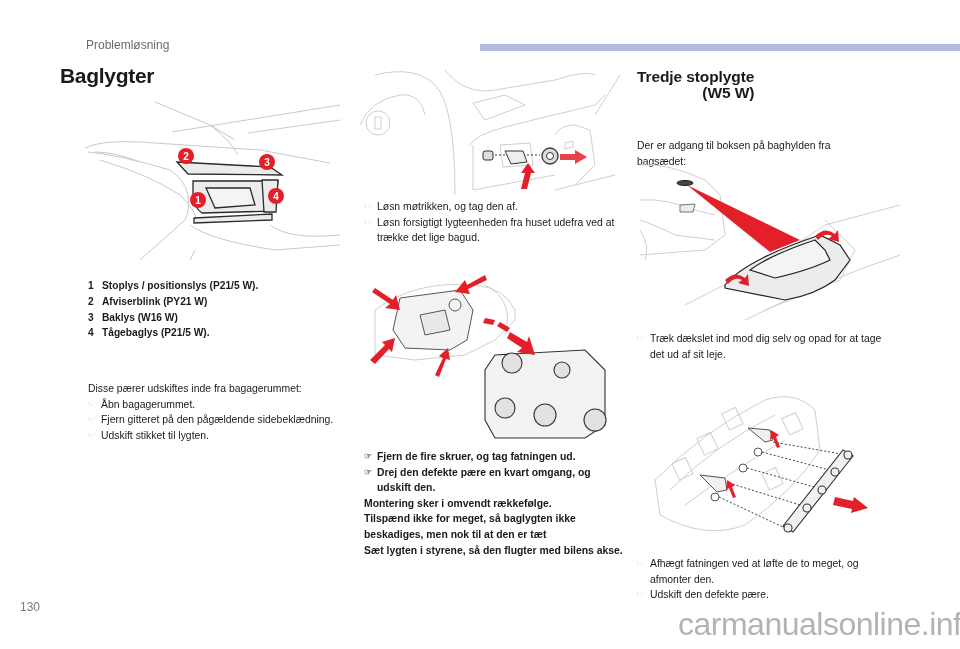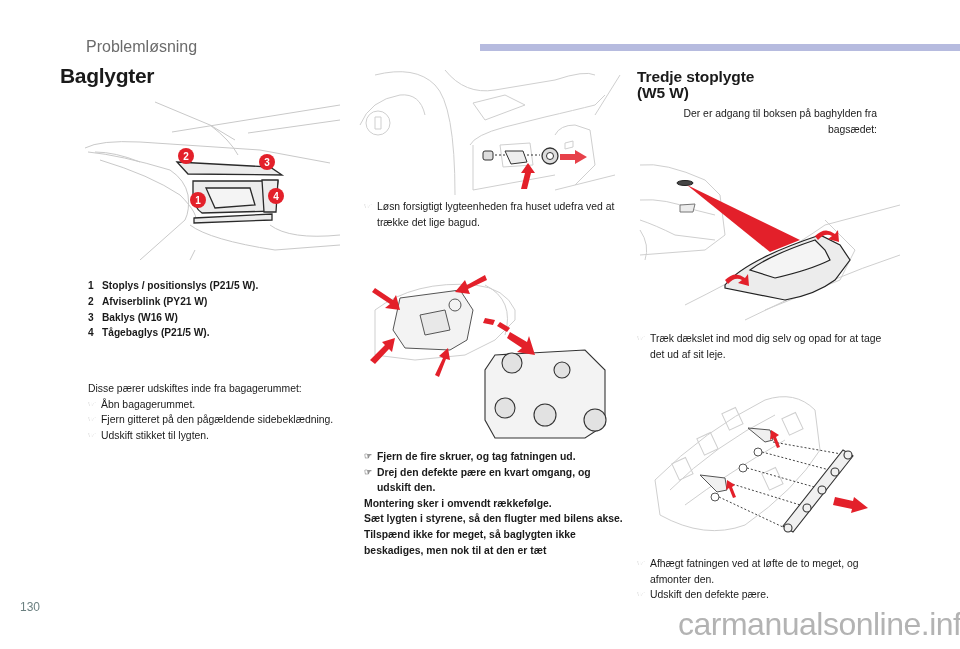--- a/index.html
+++ b/index.html
@@ -1,21 +1,21 @@
 <!DOCTYPE html>
 <html><head>
 <meta charset="utf-8">
 <style>
   html, body { margin:0; padding:0; background:#ffffff; }
   body { width:960px; height:649px; position:relative; overflow:hidden;
          font-family:"Liberation Sans", sans-serif; color:#1a1a1a; }
   .abs { position:absolute; }
-  .section-header { left:86px; top:38px; font-size:16px; color:#6b6b6b; }
+  .section-header { left:86px; top:38px; font-size:12px; color:#6b6b6b; }
   .header-bar { left:480px; top:44px; width:480px; height:7px; background:#b6bbdf; }
-  h1 { margin:0; font-weight:bold; }
+  h1 { margin:0; font-weight:bold;text-align:right; }
   .title-main { left:60px; top:64px; font-size:21px; letter-spacing:-0.3px; }
   .title-right { left:637px; top:69px; font-size:15.5px; line-height:16px; letter-spacing:-0.1px; }
   .txt { font-size:10.4px; line-height:15.6px; }
   .bullet { position:relative; padding-left:13px; }
   .bullet .hand { position:absolute; left:0; top:0; color:#7a7a7a; font-size:9px; }
   .legend-row { display:flex; font-weight:bold; font-size:10.2px; line-height:15.8px; }
   .legend-row .num { width:14px; }
   .page-num { left:20px; top:600px; font-size:12px; color:#6b8080; }
   .watermark { left:678px; top:606px; font-size:32px; color:#b3b3b3; letter-spacing:-0.5px; }
   svg { position:absolute; }
@@ -112,20 +112,21 @@
     <circle cx="195" cy="91" r="8" fill="#ddd" stroke="#333" stroke-width="1.3"></circle>
     <circle cx="195" cy="91" r="3.5" fill="#fff" stroke="#333"></circle>
   </g>
   <g fill="#e3202a">
     <path d="M205 89 L220 89 L220 85 L232 92 L220 99 L220 95 L205 95 Z" opacity="0.85"></path>
     <path d="M166 124 L170 108 L166 108 L173 98 L180 108 L176 108 L172 124 Z"></path>
   </g>
 </svg>
 
 <div class="abs txt" style="left:364px;top:199px;width:260px;">
+  <div class="bullet"><span class="hand">☞</span><span>Løsn møtrikken, og tag den af.</span></div>
   <div class="bullet"><span class="hand">☞</span><span>Løsn forsigtigt lygteenheden fra huset udefra ved at trække det lige bagud.</span></div>
 </div>
 
 <svg style="left:355px;top:260px;" width="270" height="180" viewBox="0 0 270 180">
   <g fill="none" stroke="#cfcfcf" stroke-width="1">
     <path d="M20 50 Q60 20 120 25 Q150 28 160 50 L160 60 L140 80 L110 95 L60 100 L20 95 Z"></path>
     <path d="M130 25 Q160 40 150 75"></path>
   </g>
   <g fill="#f3f3f3" stroke="#555" stroke-width="1">
     <path d="M45 38 L105 30 L118 50 L112 80 L95 90 L50 88 L38 70 Z"></path>
@@ -150,30 +151,30 @@
     <path d="M130 58 L140 60 L138 65 L128 63 Z"></path>
     <path d="M145 62 L155 68 L152 72 L142 66 Z"></path>
     <path d="M155 72 L172 82 L174 76 L180 95 L162 92 L167 88 L152 78 Z"></path>
   </g>
 </svg>
 
 <div class="abs txt" style="left:364px;top:449px;width:260px;font-weight:bold;">
   <div class="bullet"><span class="hand">☞</span><span>Fjern de fire skruer, og tag fatningen ud.</span></div>
   <div class="bullet"><span class="hand">☞</span><span>Drej den defekte pære en kvart omgang, og udskift den.</span></div>
   <div>Montering sker i omvendt rækkefølge.</div>
+  <div>Tilspænd ikke for meget, så baglygten ikke beskadiges, men nok til at den er tæt</div>
   <div>Sæt lygten i styrene, så den flugter med bilens akse.</div>
-  <div>Tilspænd ikke for meget, så baglygten ikke beskadiges, men nok til at den er tæt</div>
 </div>
 
 <h1 class="abs title-right">
   <div>Tredje stoplygte</div>
   <div>(W5 W)</div>
 </h1>
 
-<div class="abs txt" style="left:637px;top:106px;width:240px;text-align:right;">Der er adgang til boksen på baghylden fra bagsædet:</div>
+<div class="abs txt" style="left:637px;top:138px;width:240px;">Der er adgang til boksen på baghylden fra bagsædet:</div>
 
 <svg style="left:625px;top:160px;" width="275" height="165" viewBox="0 0 275 165">
   <g fill="none" stroke="#cfcfcf" stroke-width="1">
     <path d="M15 5 Q40 2 80 20 L95 35 L100 75 L80 90 L15 95"></path>
     <path d="M15 40 Q40 38 70 50 L90 55"></path>
     <path d="M15 60 Q30 65 50 75 L90 80"></path>
     <path d="M15 70 Q25 85 20 100"></path>
     <path d="M60 145 Q150 100 200 65 L275 45"></path>
     <path d="M120 160 Q200 120 275 95"></path>
     <path d="M200 60 L230 90 L215 120 L140 150"></path>

